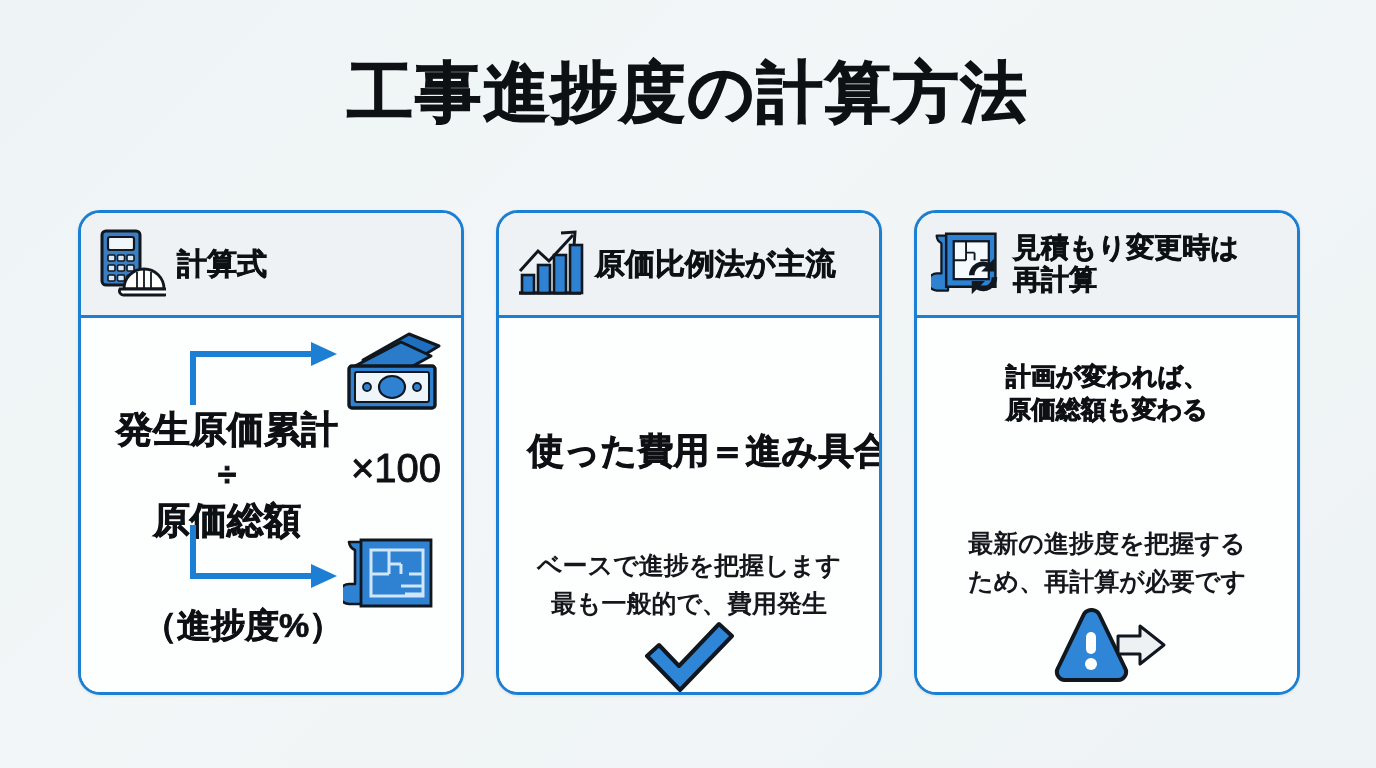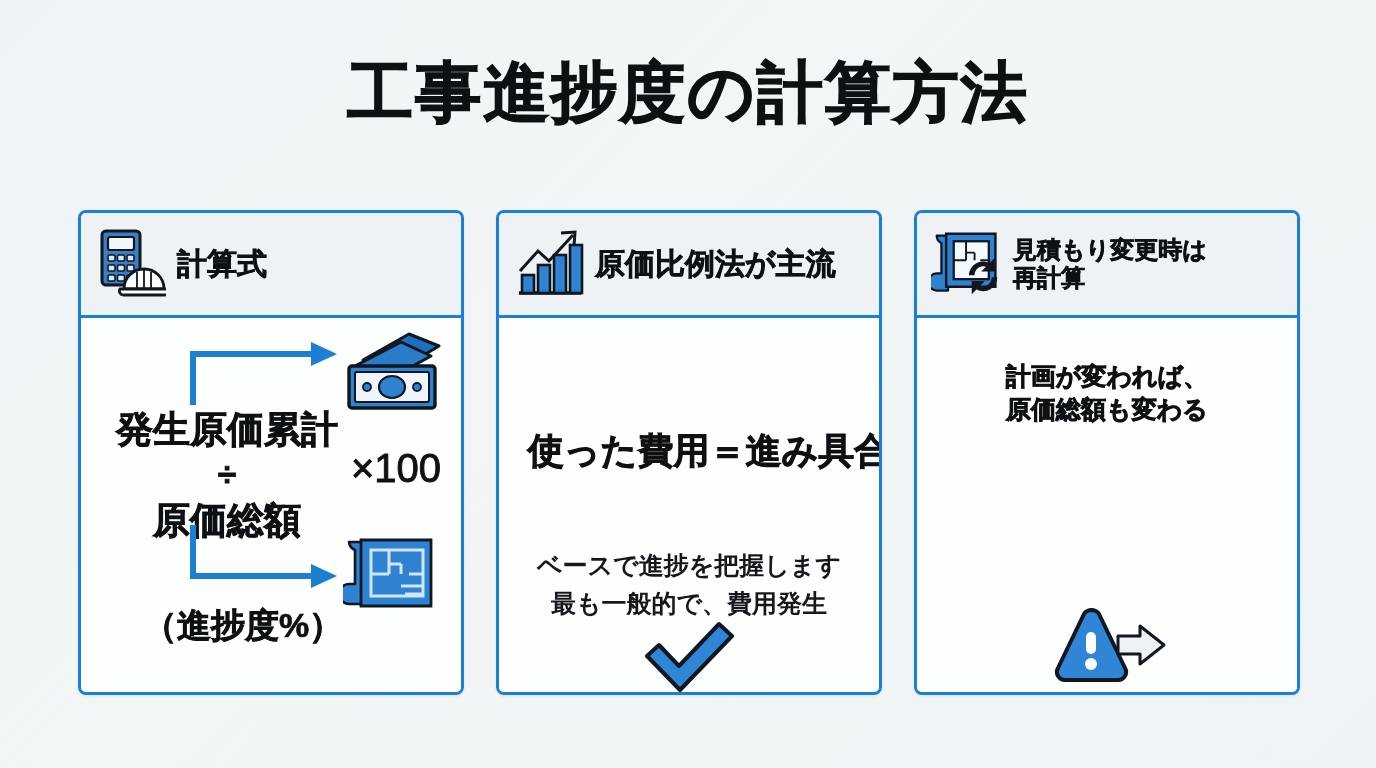--- a/index.html
+++ b/index.html
@@ -44,21 +44,21 @@
     width: 1222px;
     height: 485px;
     display: flex;
     justify-content: space-between;
   }
   .card {
     width: 386px;
     height: 485px;
     box-sizing: border-box;
     border: 3px solid #1b7fd4;
-    border-radius: 8px;
+    border-radius: 22px;
     background: #ffffff;
     display: flex;
     flex-direction: column;
     overflow: hidden;
     box-shadow: 0 1px 3px rgba(20,60,100,0.10);
   }
   .card-header {
     height: 105px;
     flex: 0 0 105px;
     box-sizing: border-box;
@@ -78,21 +78,21 @@
     justify-content: center;
   }
   .card-header .hdr-text {
     font-size: 30px;
     font-weight: 900;
     line-height: 1.16;
     color: #0d1114;
     -webkit-text-stroke: 0.7px #0d1114;
     letter-spacing: 0px;
   }
-  .card-header.wide .hdr-text { font-size: 24px; }
+  .card-header.wide .hdr-text { font-size: 28px; }
 
   .card-body {
     flex: 1 1 auto;
     position: relative;
     background: #fdfefe;
   }
 
   
   .formula-wrap {
     position: absolute;
@@ -310,20 +310,24 @@
           <div>見積もり変更時は</div>
           <div>再計算</div>
         </span>
       </div>
 
       <div class="card-body">
         <div class="headline c3-headline">
           <div>計画が変われば、</div>
           <div>原価総額も変わる</div>
         </div>
+        <div class="subtext c3-subtext">
+          <div>最新の進捗度を把握する</div>
+          <div>ため、再計算が必要です</div>
+        </div>
         <div class="bottom-icon c3-bicon">
           <svg width="122" height="76" viewBox="0 0 122 76">
             <path d="M38 6 a9 9 0 0 1 15 0 L79 60 a8 8 0 0 1 -7 12 H19 a8 8 0 0 1 -7 -12 Z" fill="#2f86d6" stroke="#10171e" stroke-width="4" stroke-linejoin="round"></path>
             <rect x="40" y="24" width="10" height="22" rx="5" fill="#ffffff"></rect>
             <circle cx="45" cy="56" r="6" fill="#ffffff"></circle>
             <path d="M72 28 h22 v-10 l24 19 l-24 19 v-10 h-22 z" fill="#eef1f3" stroke="#10171e" stroke-width="3" stroke-linejoin="round"></path>
           </svg>
         </div>
       </div>
     </div>

